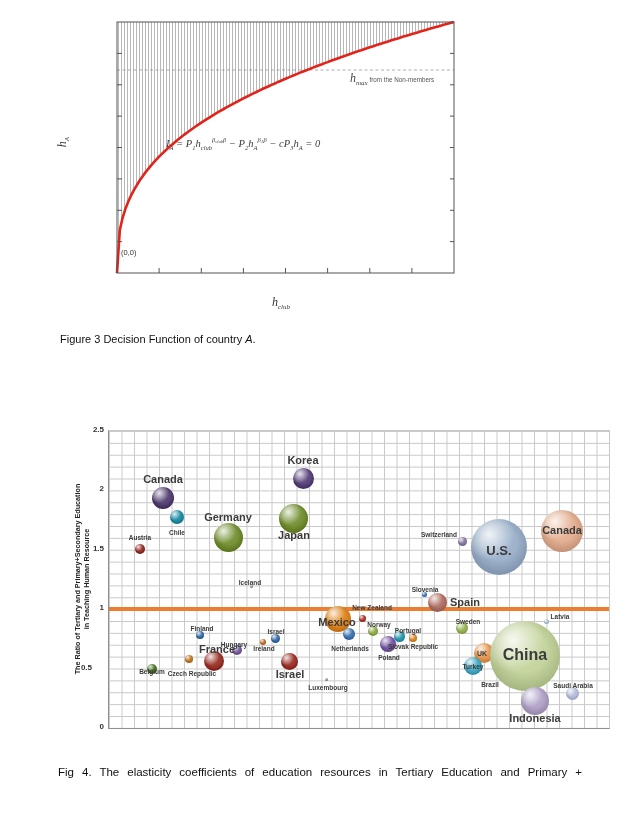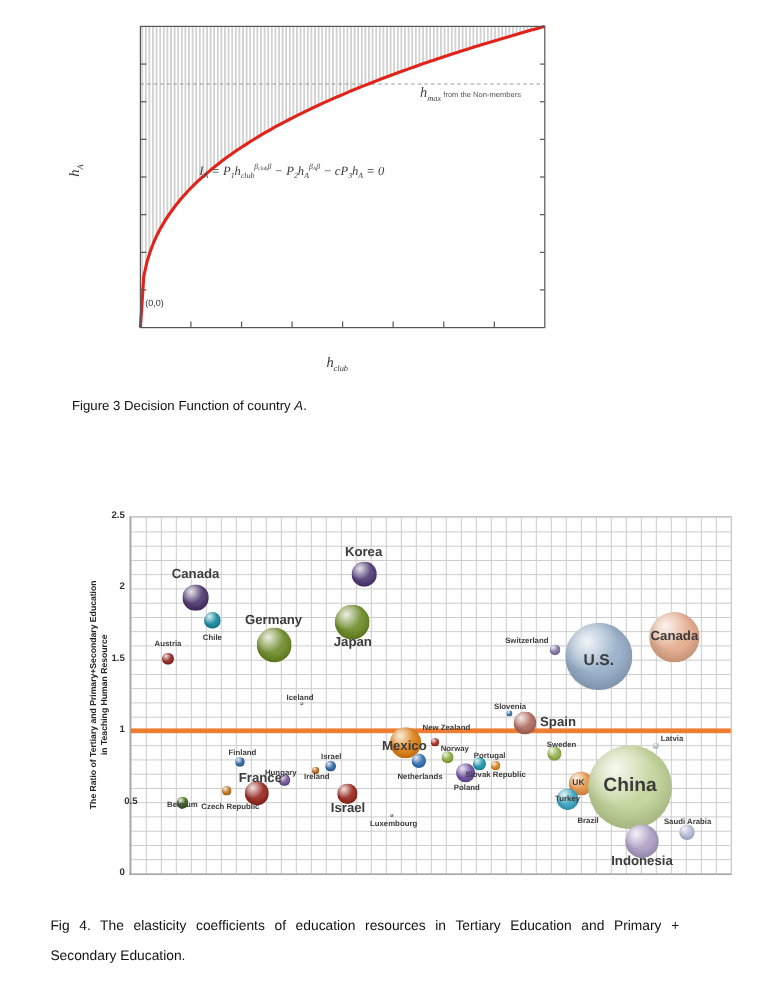--- a/index.html
+++ b/index.html
@@ -37,21 +37,21 @@
          border-top:1px solid #c9c9c9;border-right:1px solid #c9c9c9;}
   .refline{position:absolute;left:0;width:500px;height:4px;z-index:1;}
   .bub{position:absolute;border-radius:50%;z-index:2;}
   .blab{position:absolute;transform:translate(-50%,-50%);white-space:nowrap;color:#3b3b3b;z-index:3;font-weight:bold;}
   .blab.lg{font-size:11px;}
   .blab.sm{font-size:6.5px;}
   .ytick{position:absolute;width:22px;text-align:right;font-size:8px;font-weight:bold;color:#333;}
   .ytitle{position:absolute;left:-72px;top:154px;width:310px;height:20px;transform:rotate(-90deg);
           transform-origin:155px 10px;text-align:center;font-size:7.2px;font-weight:bold;
           color:#222;line-height:9px;}
-  .cap4{position:absolute;left:42px;top:760px;width:524px;font-size:11.5px;color:#111;line-height:25px;}
+  .cap4{position:absolute;left:58px;top:760px;width:524px;font-size:11.5px;color:#111;line-height:25px;}
   .cap4 .j{text-align:justify;text-align-last:justify;}
 </style>
 </head>
 <body>
 
 <div class="page">
 
   <div class="fig3">
     <div class="fig3-box">
       <svg id="fig3-svg" width="337" height="251" viewBox="0 0 337 251">
@@ -190,22 +190,21 @@
       </div>
     <div id="yticks"></div>
     <div class="ytitle">
       <div>The Ratio of  Tertiary  and Primary+Secondary Education</div>
       <div>in Teaching Human Resource</div>
     </div>
   <div class="ytick" style="left: 82px; top: 10px;">2.5</div>
       <div class="ytick" style="left: 82px; top: 69.4px;">2</div>
       <div class="ytick" style="left: 82px; top: 128.8px;">1.5</div>
       <div class="ytick" style="left: 82px; top: 188.2px;">1</div>
-      <div class="ytick" style="left: 98px; top: 247.6px; text-align: center;">0.5</div>
+      <div class="ytick" style="left: 70px; top: 247.6px;">0.5</div>
       <div class="ytick" style="left: 82px; top: 307px;">0</div>
     </div>
 
   <div class="cap4">
     <div class="j">Fig 4. The elasticity coefficients of education resources in Tertiary Education and Primary +</div>
-    <div>Secondary Education.</div>
   </div>
 
 </div>
 
 </body></html>

